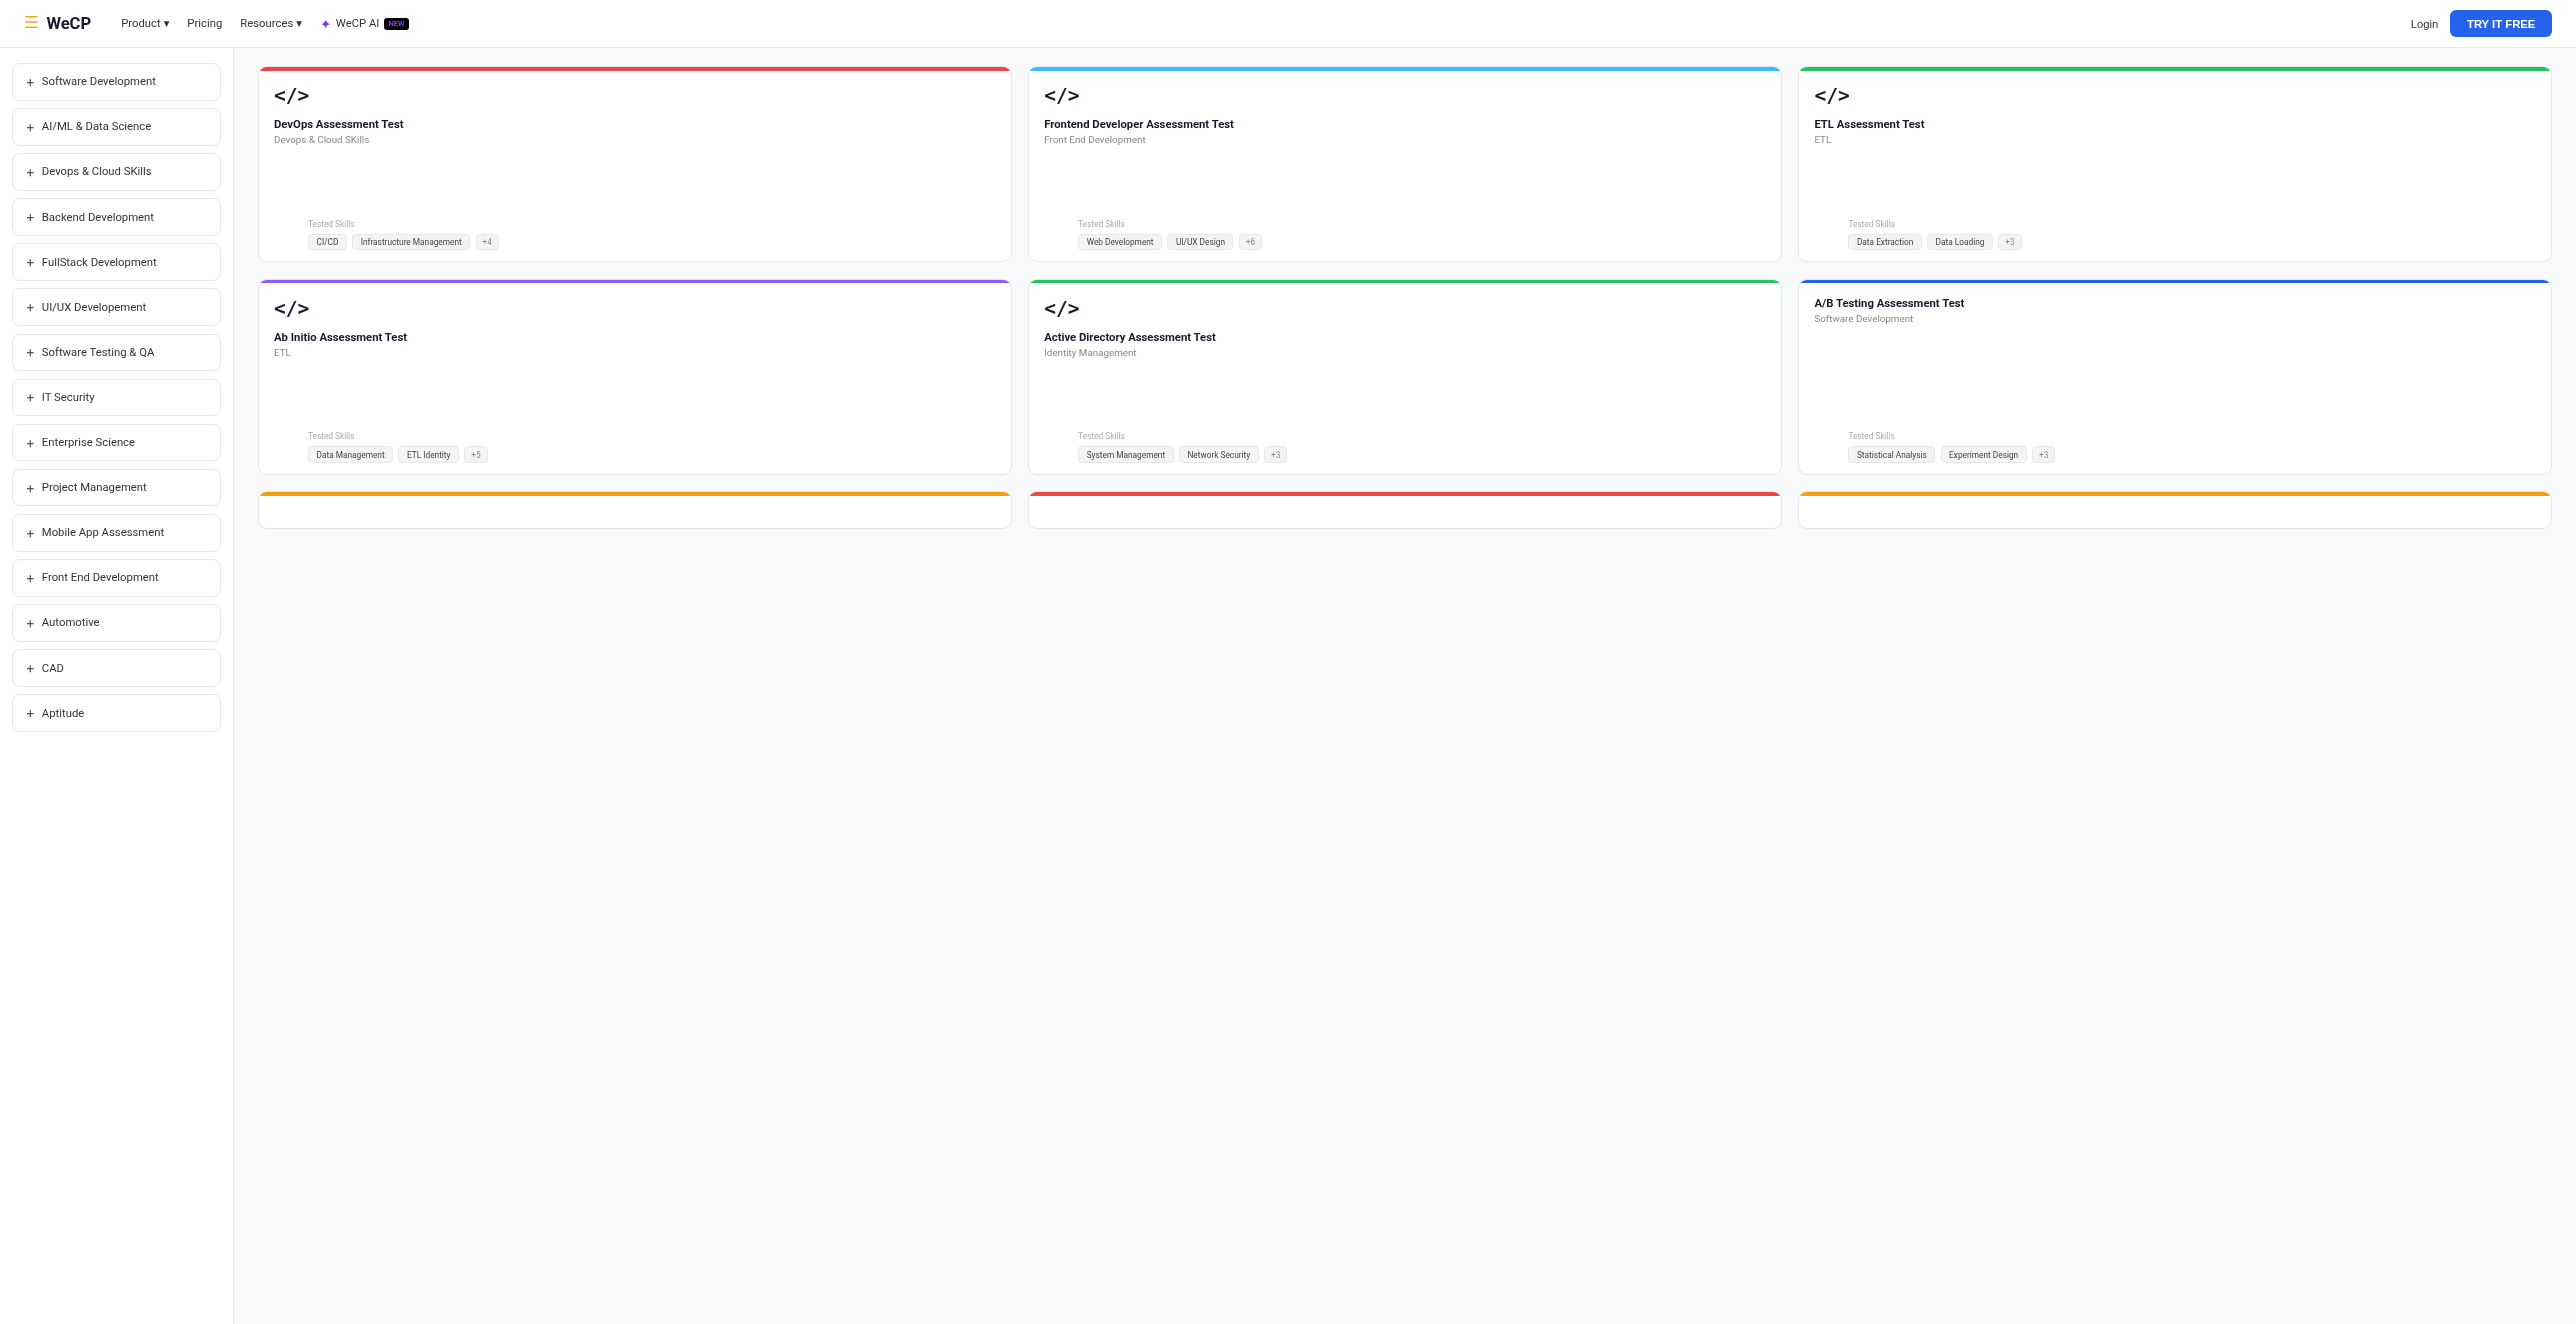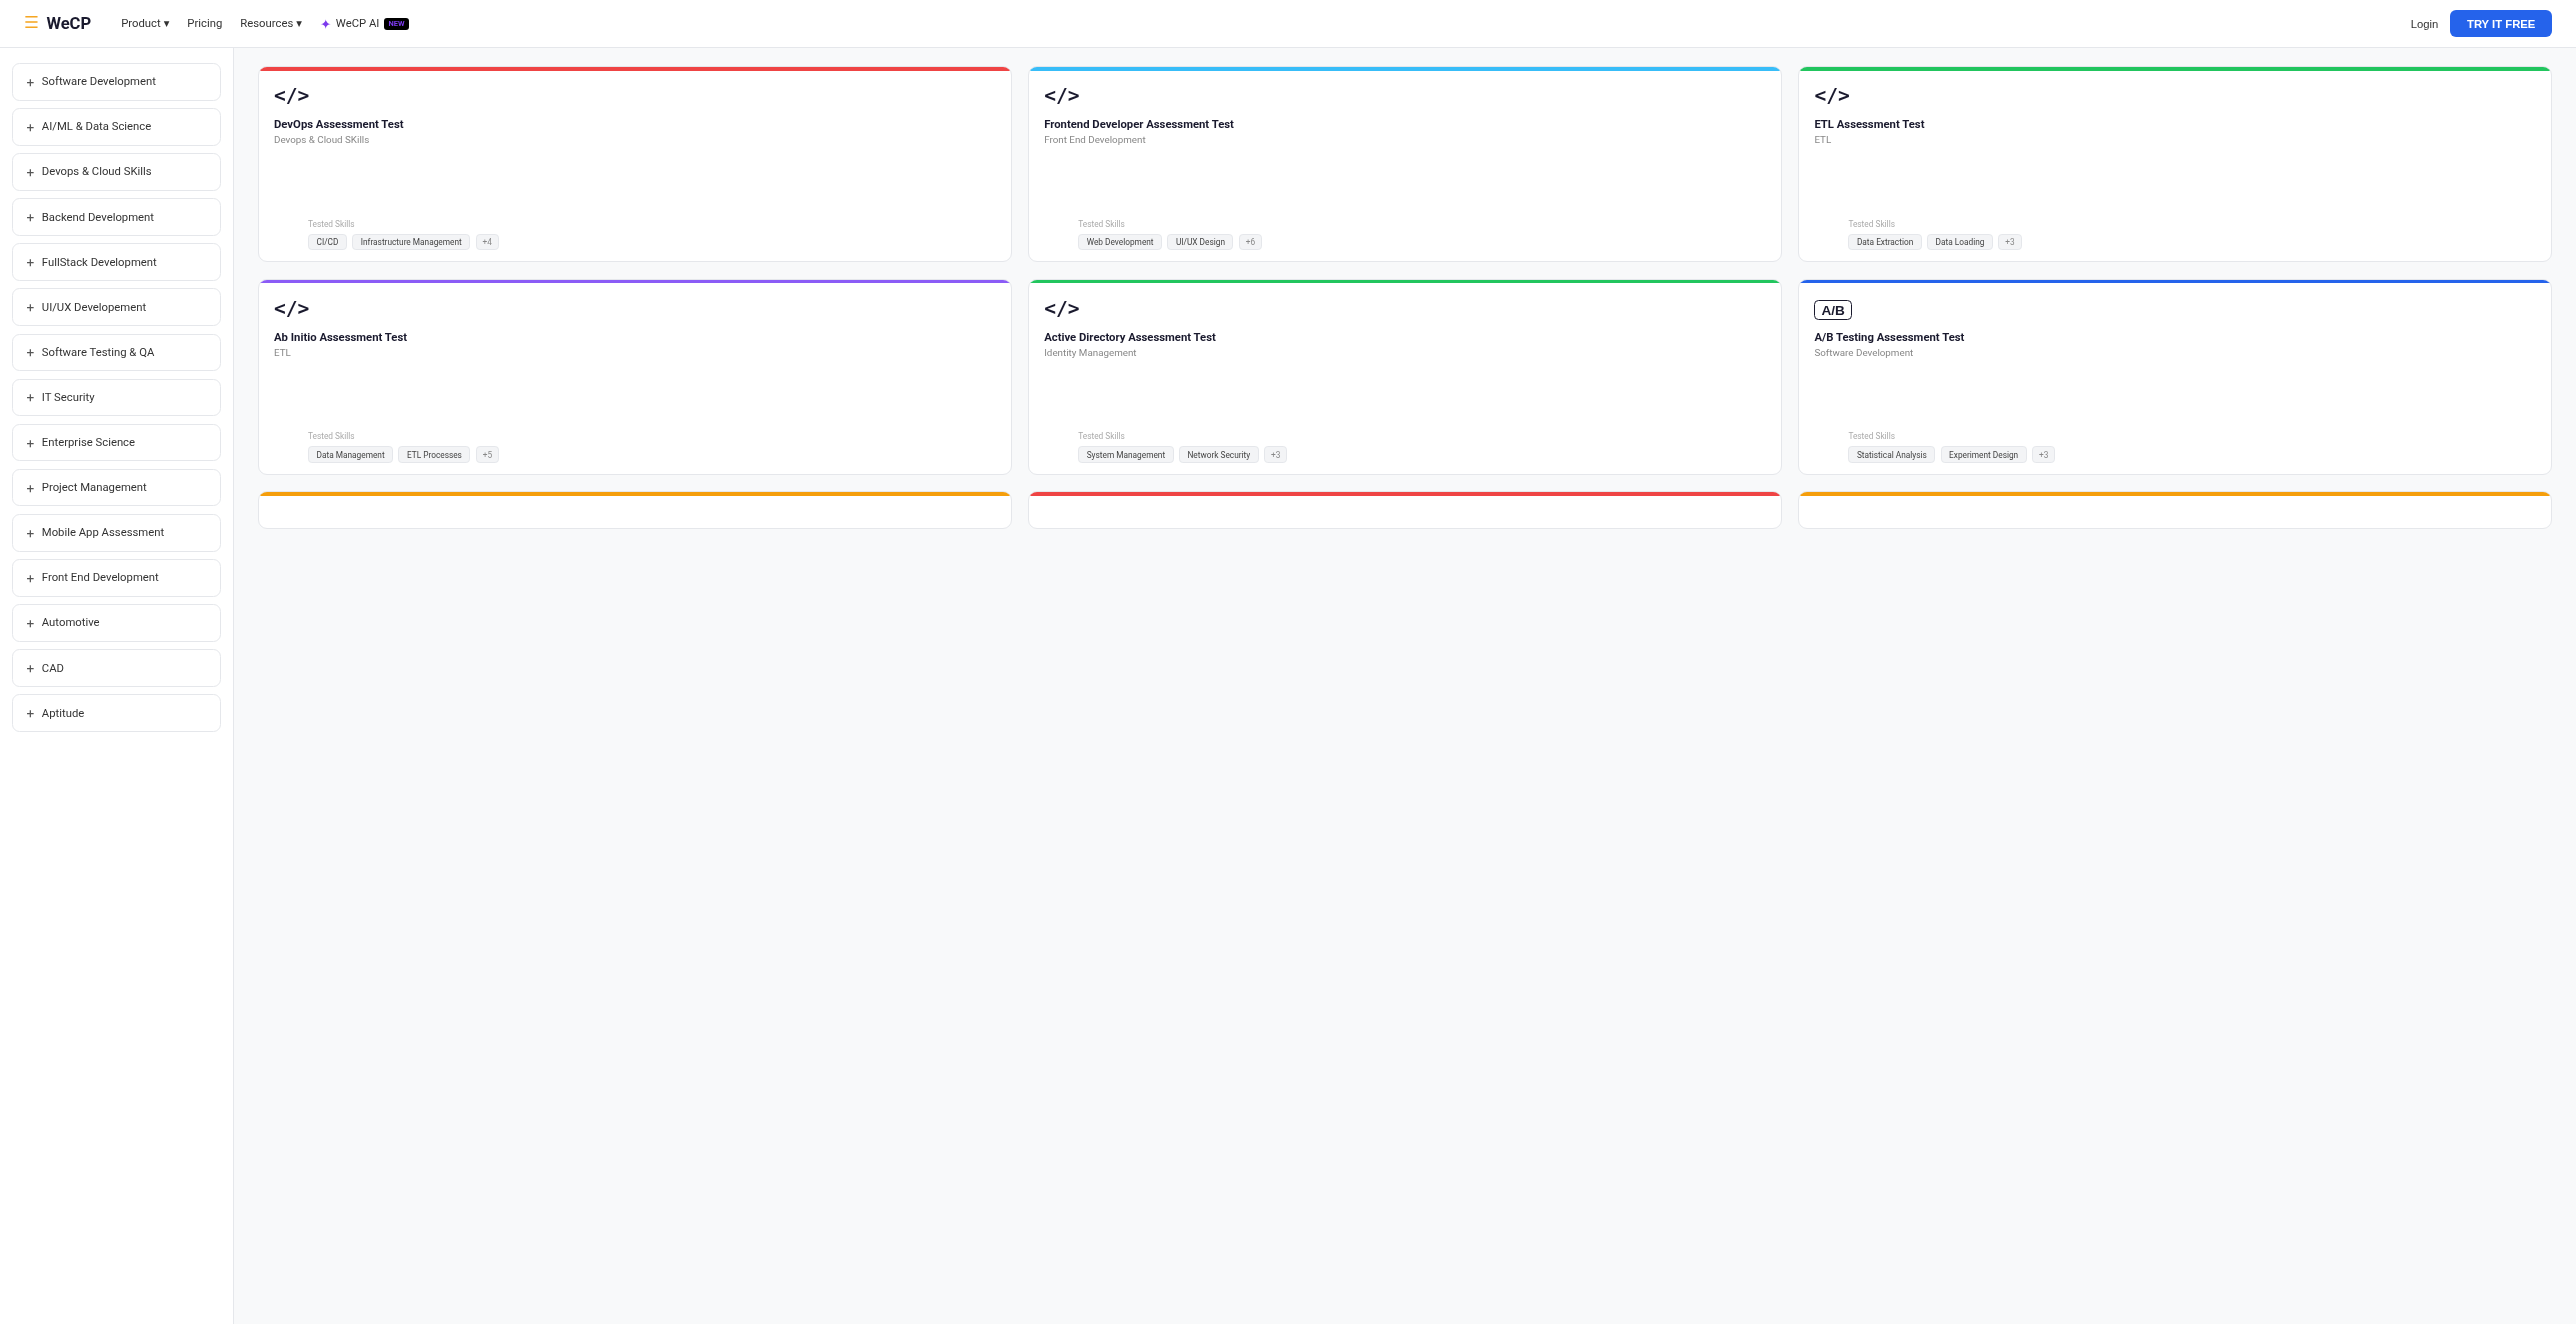--- a/index.html
+++ b/index.html
@@ -287,21 +287,21 @@
       <div class="assessment-card">
         <div class="card-top-border" style="background:#8b5cf6;"></div>
         <div class="card-body">
           <div class="card-icon">&lt;/&gt;</div>
           <div class="card-title">Ab Initio Assessment Test</div>
           <div class="card-subtitle">ETL</div>
           <div class="card-skills-section">
             <div class="card-skills-label">Tested Skills</div>
             <div class="card-skills">
               <span class="skill-tag">Data Management</span>
-              <span class="skill-tag">ETL Processes</span>
+              <span class="skill-tag">ETL Identity</span>
               <span class="skill-more">+5</span>
             </div>
           </div>
         </div>
       </div>
 
       <div class="assessment-card">
         <div class="card-top-border" style="background:#22c55e;"></div>
         <div class="card-body">
           <div class="card-icon">&lt;/&gt;</div>
@@ -314,23 +314,20 @@
               <span class="skill-tag">Network Security</span>
               <span class="skill-more">+3</span>
             </div>
           </div>
         </div>
       </div>
 
       <div class="assessment-card">
         <div class="card-top-border" style="background:#2563eb;"></div>
         <div class="card-body">
-          <div class="card-icon">
-            <span class="card-icon-ab">A/B</span>
-          </div>
           <div class="card-title">A/B Testing Assessment Test</div>
           <div class="card-subtitle">Software Development</div>
           <div class="card-skills-section">
             <div class="card-skills-label">Tested Skills</div>
             <div class="card-skills">
               <span class="skill-tag">Statistical Analysis</span>
               <span class="skill-tag">Experiment Design</span>
               <span class="skill-more">+3</span>
             </div>
           </div>

